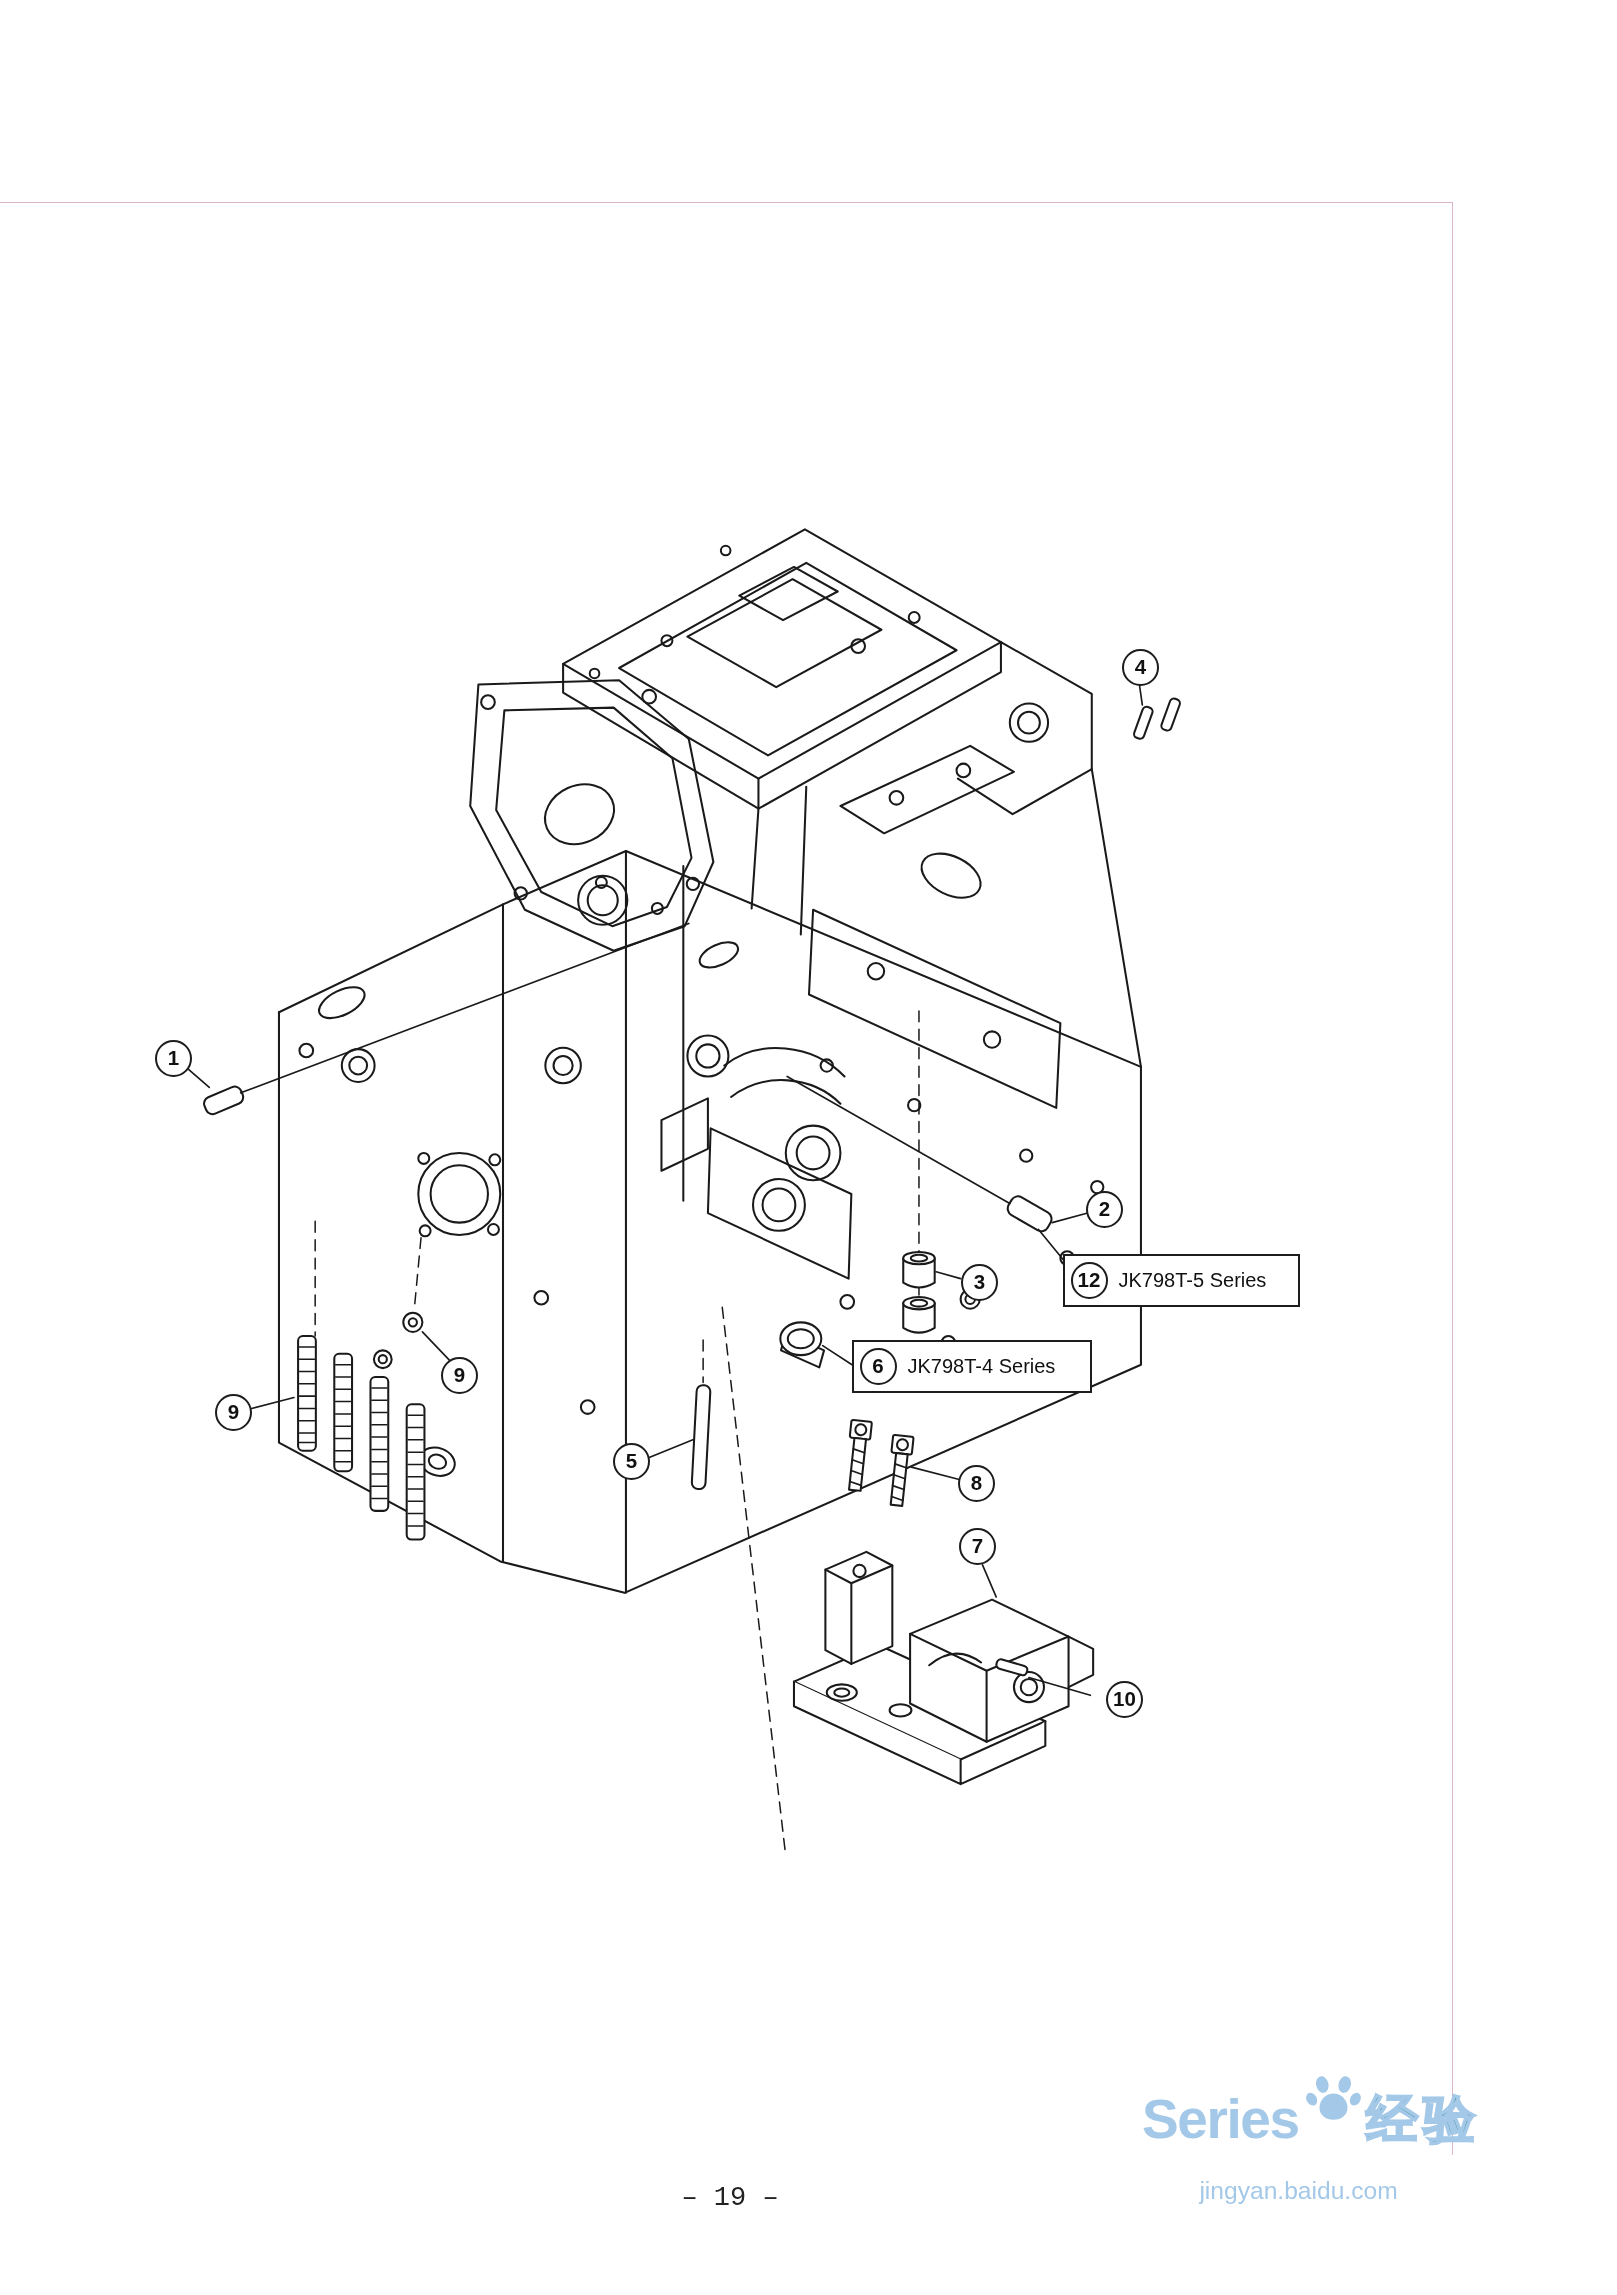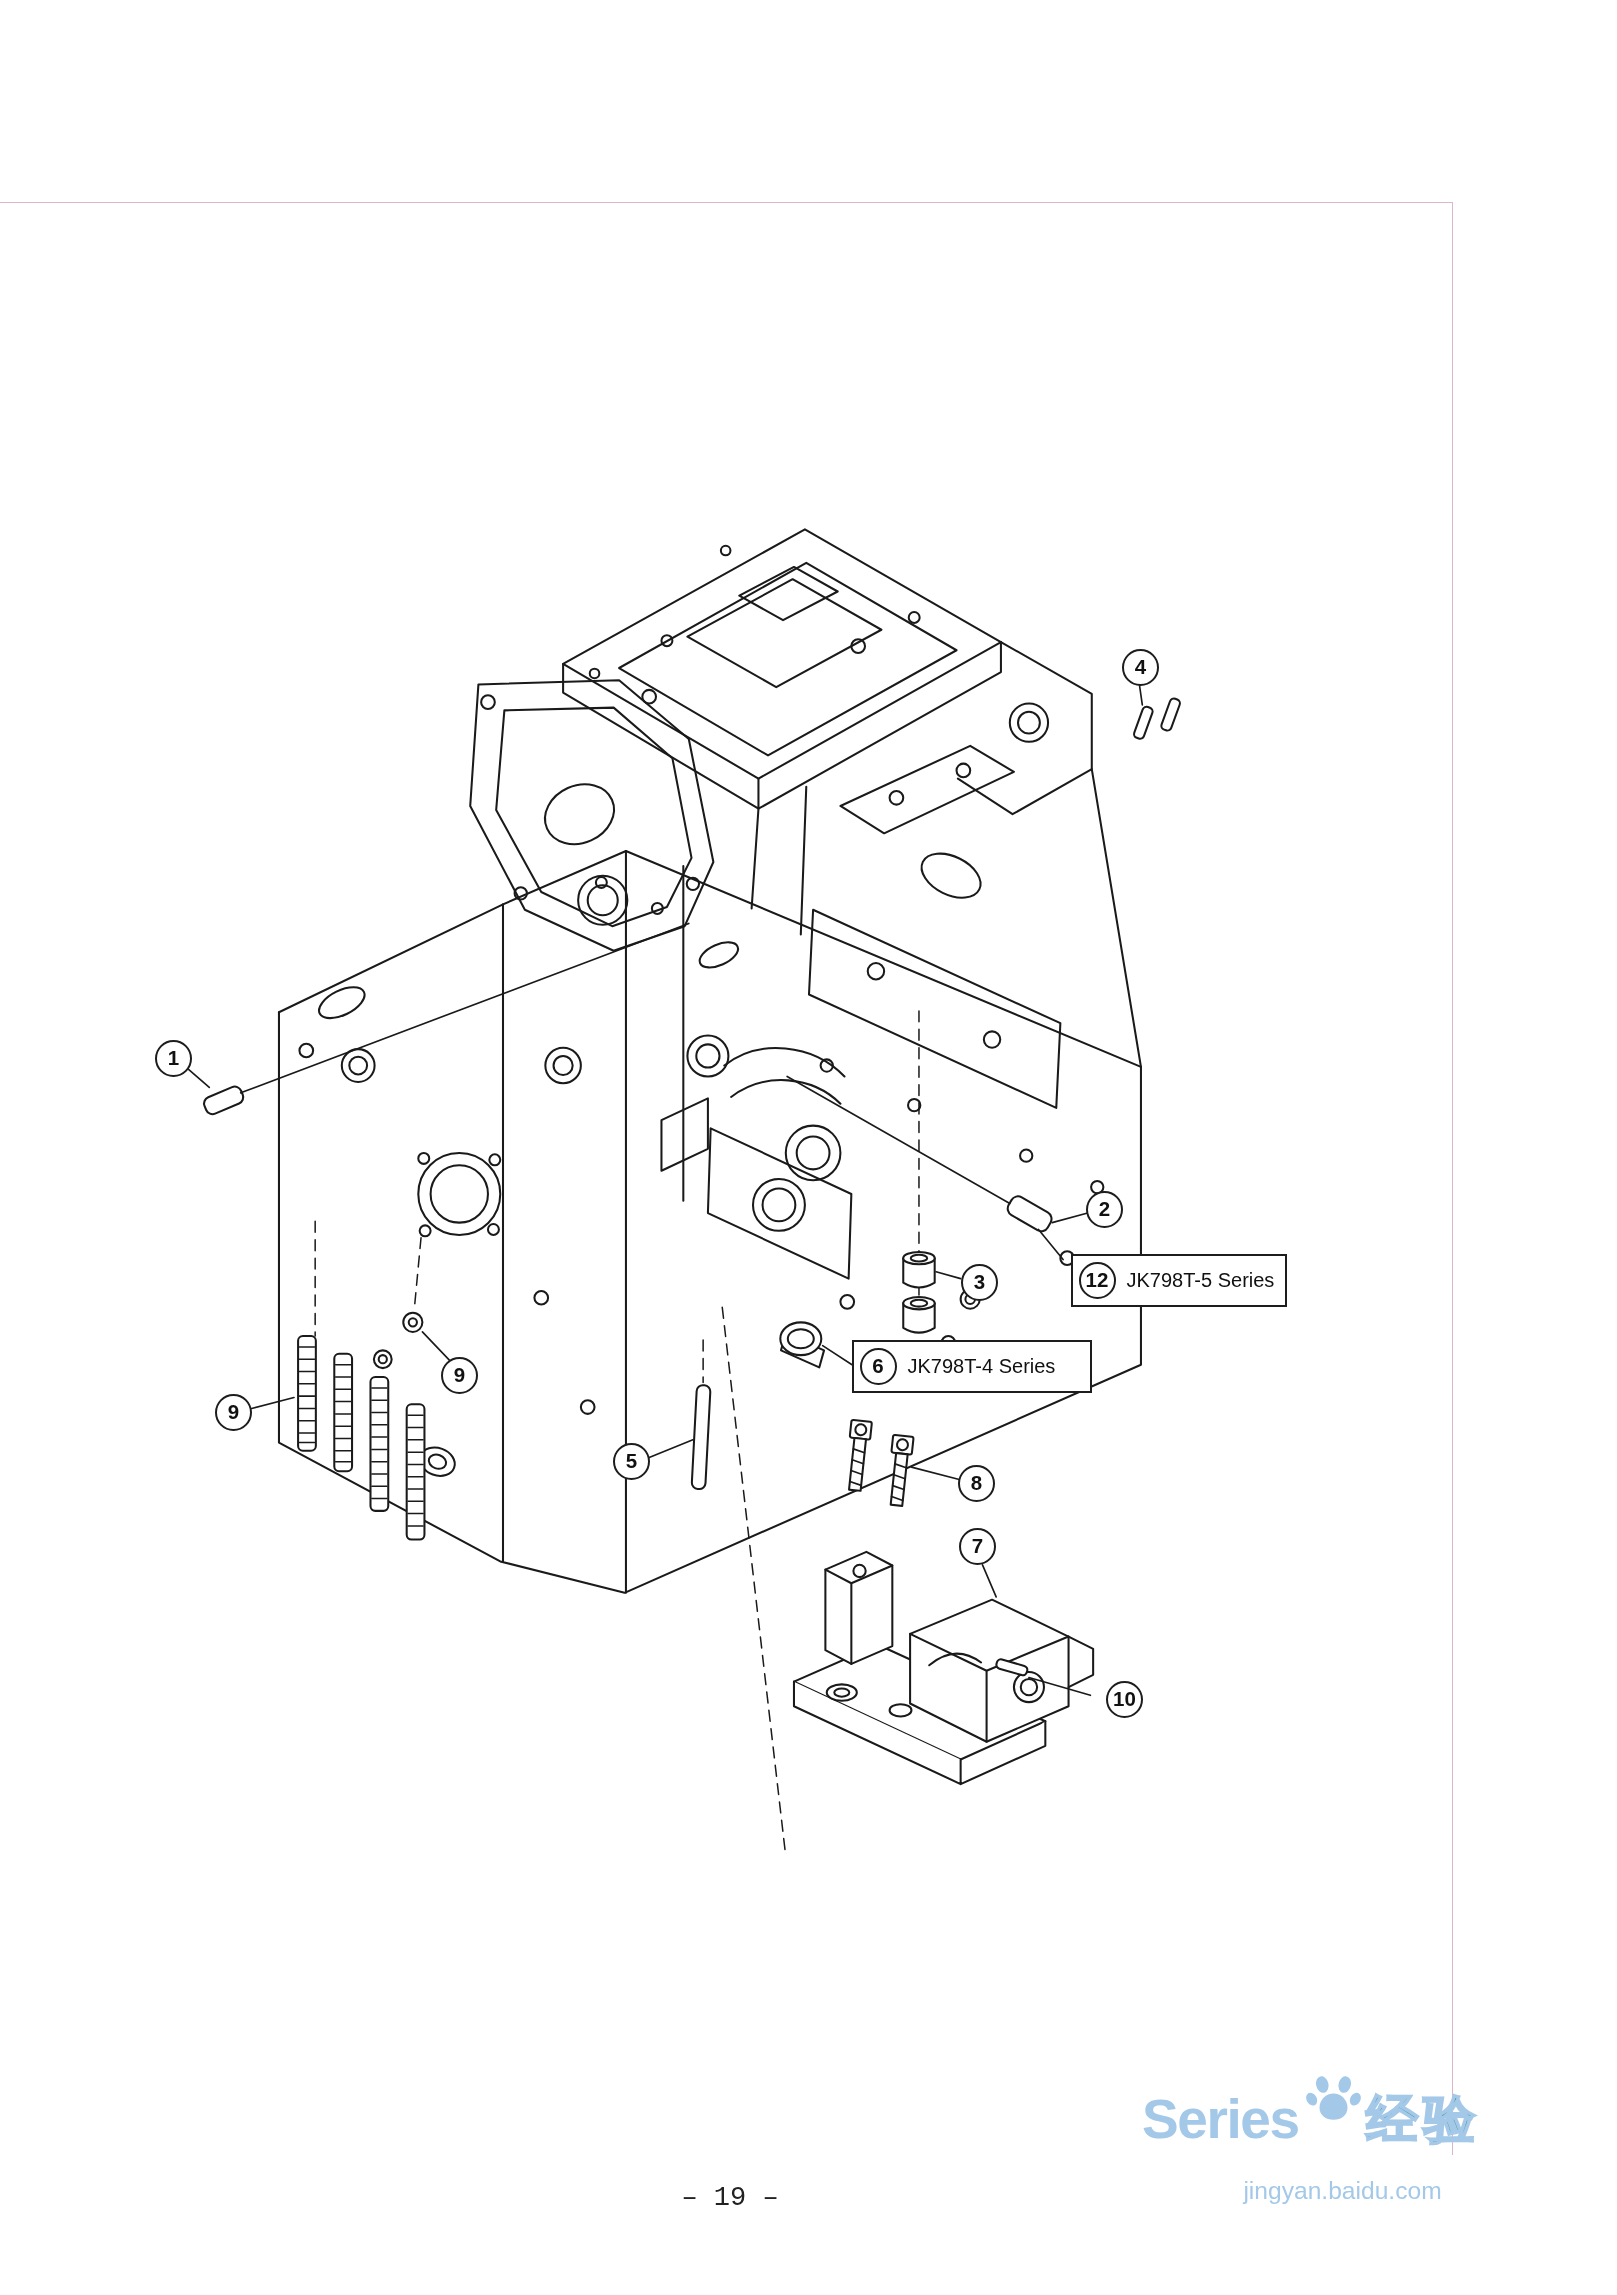--- a/index.html
+++ b/index.html
@@ -32,21 +32,21 @@
   }
 
   .wm-row { position:absolute; left:1142px; top:2070px; display:flex; align-items:flex-end; z-index:1; }
   .wm-baidu { font-size:55px; font-weight:bold; color:#a3c8e8; line-height:1; letter-spacing:-1.4px; }
   .wm-paw { margin:0 2.7px 20.5px 5.5px; }
   .wm-cn {
     font-size:52px; font-weight:bold; line-height:1.05; letter-spacing:5.5px;
     color:#0f766e;margin-top:16px; -webkit-text-stroke:2px #a3c8e8;
   }
   .wm-url {
-    position:absolute; left:1199px; top:2177px; width:287px; text-align:center;
+    position:absolute; left:1155px; top:2177px; width:287px; text-align:center;
     font-size:24.6px; color:#a3c8e8; z-index:1;
   }
 </style>
 </head>
 <body>
 
 <div class="page">
 
   <div class="border-top"></div>
   <div class="border-right"></div>
@@ -272,21 +272,21 @@
   <div class="balloon" style="left:215px;top:1394px;">
       <span>9</span>
     </div>
   <div class="balloon" style="left:1090px;top:1681px;margin-left:16px;">
       <span>10</span>
     </div>
   <div class="balloon" style="left:441px;top:1357px;">
       <span>9</span>
     </div>
 
-  <div class="series-box" style="left:1063px;top:1254px;width:216px;margin-left:8px;">
+  <div class="series-box" style="left:1063px;top:1254px;width:237px;">
     <div class="balloon">
         <span>12</span>
       </div>
     <span class="series-label">JK798T-5 Series</span>
   </div>
   <div class="series-box" style="left:852px;top:1340px;width:240px;">
     <div class="balloon">
         <span>6</span>
       </div>
     <span class="series-label">JK798T-4 Series</span>

